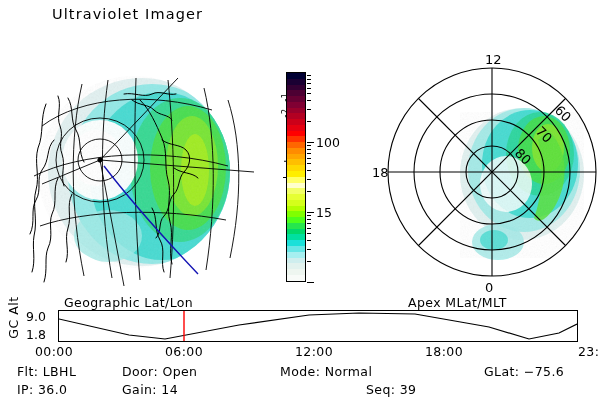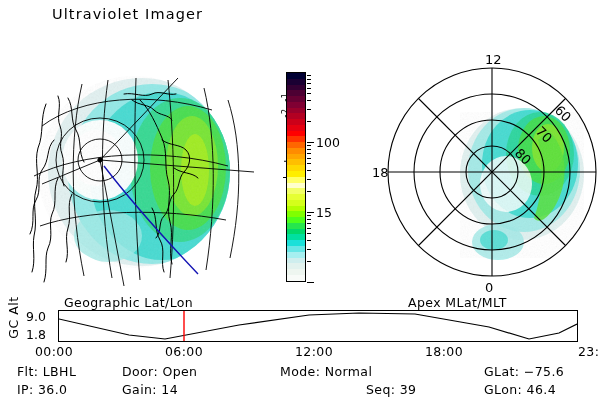--- a/index.html
+++ b/index.html
@@ -328,14 +328,13 @@
   </div>
 
 <div class="abs" id="status">
     <div class="cell r1 c0">Flt: LBHL</div>
     <div class="cell r1 c1">Door: Open</div>
     <div class="cell r1 c2">Mode: Normal</div>
     <div class="cell r1 c4">GLat: −75.6</div>
     <div class="cell r2 c0">IP: 36.0</div>
     <div class="cell r2 c1">Gain: 14</div>
     <div class="cell r2 c3">Seq: 39</div>
-    <div class="cell r2 c4">GLon: 46.4</div>
   </div>
 
 </body></html>

